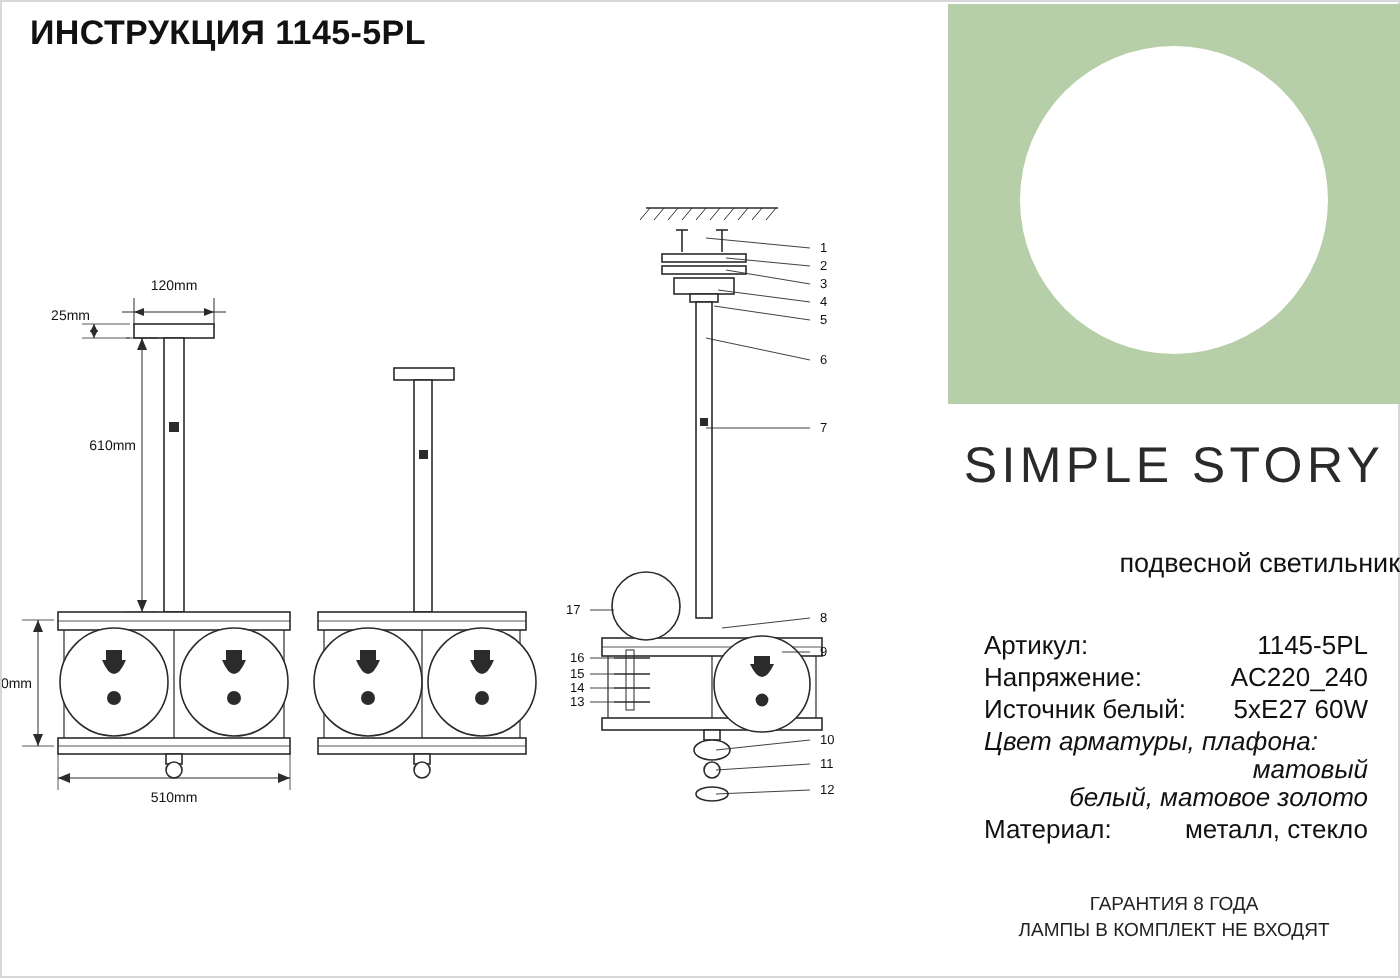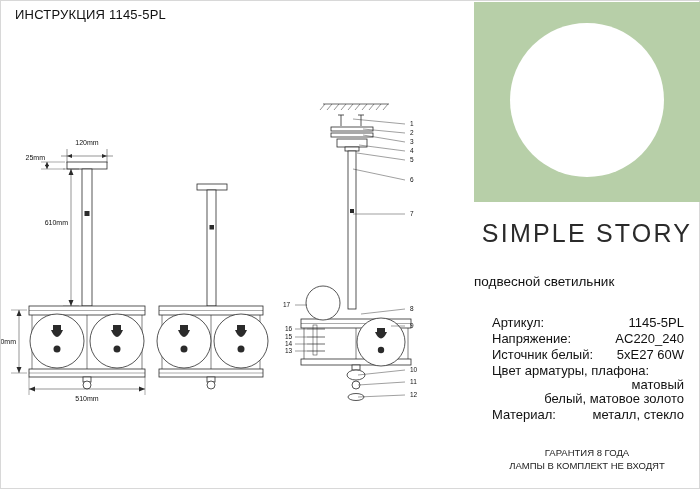--- a/index.html
+++ b/index.html
@@ -20,22 +20,22 @@
     height: 489px;
     border: 1px solid #d8d8d8;
     box-sizing: border-box;
   }
 
   
   .doc-title {
     position: absolute;
     left: 14px;
     top: 6px;
-    font-size: 13px;
-    font-weight: normal;
+    font-size: 17px;
+    font-weight: bold;
     letter-spacing: 0.2px;
     color: #111;
   }
 
   
   .brand-panel {
     position: absolute;
     left: 473px;
     top: 1px;
     width: 226px;
@@ -62,21 +62,21 @@
     width: 226px;
   }
   .brand-name {
     text-align: center;
     font-size: 25px;
     letter-spacing: 2.2px;
     color: #2a2a2a;
     margin-top: 12px;
   }
   .product-type {
-    text-align: left;
+    text-align: right;
     font-size: 13.5px;
     color: #111;
     margin-top: 26px;
   }
   .spec-table {
     margin-top: 27px;
     padding: 0 16px 0 18px;
     font-size: 13px;
     color: #111;
   }
@@ -90,20 +90,21 @@
   .spec-label {
     white-space: nowrap;
     padding-right: 6px;
   }
   .spec-value {
     text-align: right;
     white-space: pre-line;
   }
   .spec-row.wrap {
     display: block;
+    font-style: italic;
   }
   .spec-row.wrap .spec-value {
     display: block;
     text-align: right;
   }
   .footer-note {
     margin-top: 24px;
     text-align: center;
     font-size: 9.5px;
     line-height: 13px;

